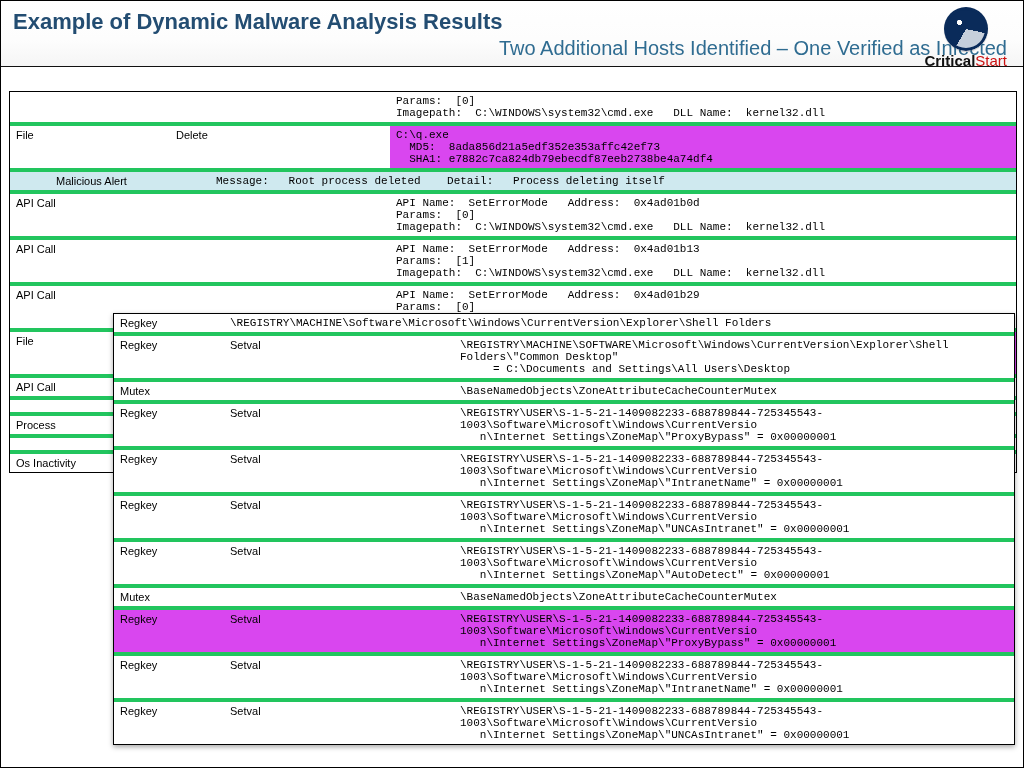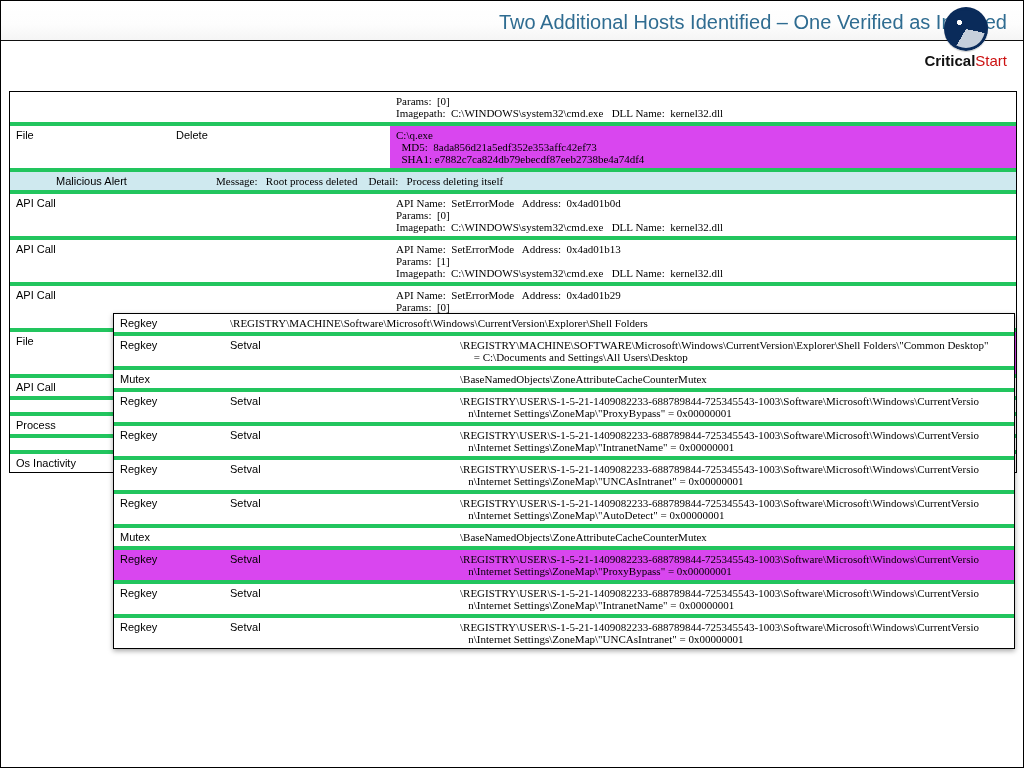--- a/index.html
+++ b/index.html
@@ -63,21 +63,21 @@
     background: #fff;
   }
   .trow {
     display: flex;
     border-top: 4px solid #22c55e;
     min-height: 16px;
   }
   .trow:first-child { border-top: none; }
   .trow .c1 { width: 160px; padding: 3px 6px; }
   .trow .c2 { width: 220px; padding: 3px 6px; }
-  .trow .c3 { flex: 1; padding: 3px 6px; white-space: pre-wrap; font-family: Liberation Serif, serif; }
+  .trow .c3 { flex: 1; padding: 3px 6px; white-space: pre-wrap; font-family: Liberation Mono, monospace; }
   .yellow { background: #d946ef; }
   .alert  { background: #cfe9ef; padding-left: 40px; }
 
   
   .front {
     position: absolute;
     left: 112px;
     top: 312px;
     width: 902px;
     border: 1px solid #000;
@@ -86,20 +86,21 @@
     background: #fff;
   }
   .front .c1 { width: 110px; }
   .front .c2 { width: 230px; }
 
 </style>
 </head>
 <body>
 
 <div class="titlebar">
+  <h1>Example of Dynamic Malware Analysis Results</h1>
   <h2>Two Additional Hosts Identified – One Verified as Infected</h2>
   <div class="logo">
     <div class="mark"></div>
     <div class="word">
       <span>Critical</span><span class="red">Start</span>
     </div>
   </div>
 </div>
 
 <div class="back" id="back-table">

